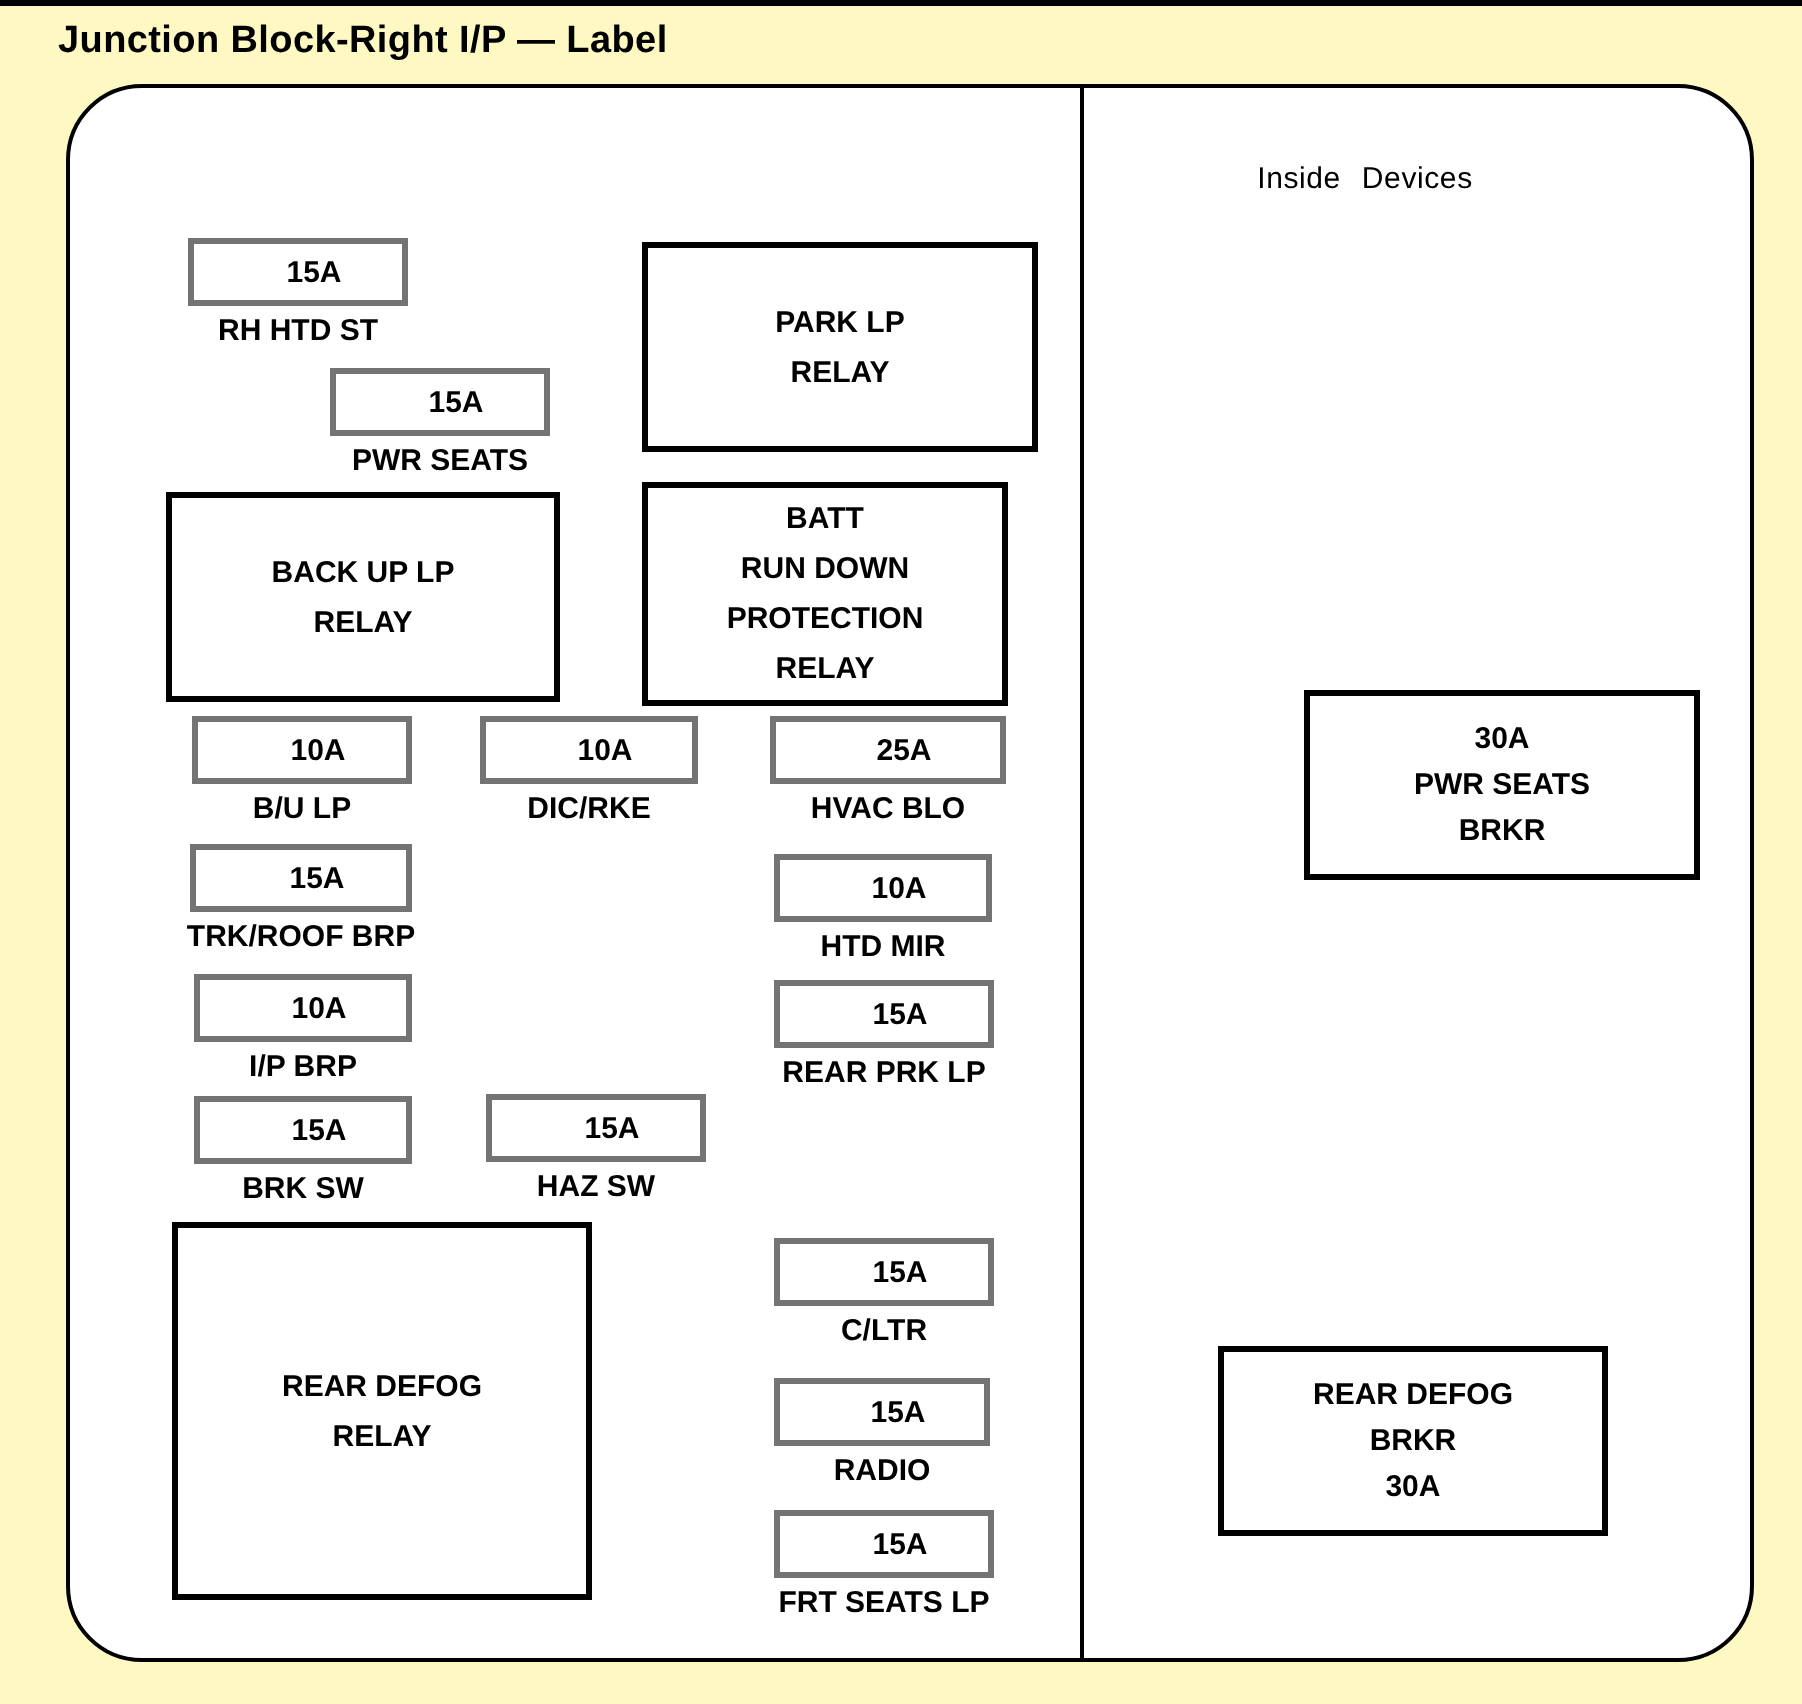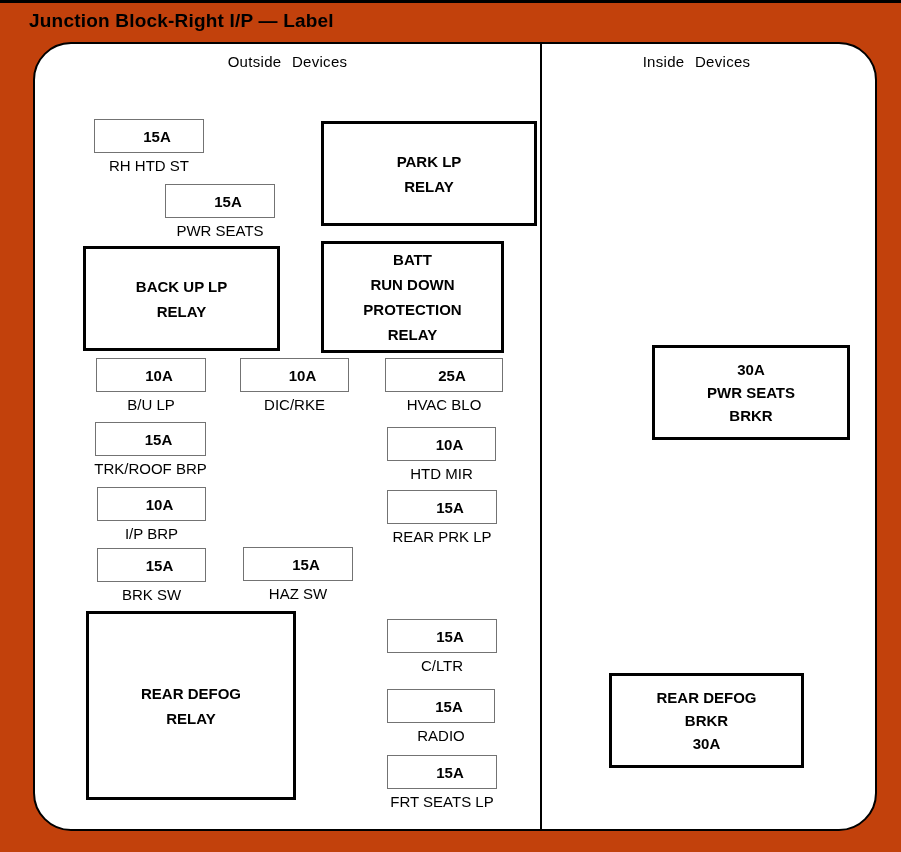--- a/index.html
+++ b/index.html
@@ -2,21 +2,21 @@
 <html><head>
 <meta charset="utf-8">
 <style>
   * { margin: 0; padding: 0; box-sizing: border-box; }
   html, body { background: #ffffff; }
   body { font-family: "Liberation Sans", sans-serif; color: #000; }
   .page {
     position: relative;
     width: 901px;
     height: 852px;
-    background: #c2410c;
+    background: #fef9c3;
     overflow: hidden;
   }
   .top-rule {
     position: absolute;
     left: 0; top: 0;
     width: 901px; height: 3px;
     background: #000;
   }
   .title {
     position: absolute;
@@ -43,42 +43,42 @@
   .section-label {
     position: absolute;
     top: 53px;
     font-size: 15px;
     font-weight: normal;
     text-align: center;
     word-spacing: 6px;
     letter-spacing: 0.3px;
   }
   .section-label.outside { left: 35px; width: 505px; }
-  .section-label.inside  { left: 530px; width: 333px; }
+  .section-label.inside  { left: 516px; width: 333px; margin-top: 28px; }
   .fuse { position: absolute; }
   .fuse-box {
     width: 100%;
     height: 34px;
-    border: 1px solid #737373;
+    border: 3px solid #737373;
     background: #fff;
     display: flex;
     align-items: center;
     justify-content: center;
     font-size: 15px;
     font-weight: bold;
     padding-left: 16px;
   }
   .fuse-label {
     position: absolute;
     top: 38px;
     left: 50%;
     transform: translateX(-50%);
     white-space: nowrap;
     font-size: 15px;
-    font-weight: normal;
+    font-weight: bold;
   }
   .bigbox {
     position: absolute;
     border: 3px solid #000;
     background: #fff;
     display: flex;
     align-items: center;
     justify-content: center;
     text-align: center;
   }
@@ -94,24 +94,23 @@
 
 <div class="page">
 
   <div class="top-rule"></div>
 
   <h1 class="title">Junction Block-Right I/P — Label</h1>
 
   <div class="panel"></div>
   <div class="divider"></div>
 
-  <div class="section-label outside">Outside Devices</div>
   <div class="section-label inside">Inside Devices</div>
 
-  <div class="bigbox" style="left:321px;top:121px;width:216px;height:105px;">
+  <div class="bigbox" style="left:321px;top:121px;width:198px;height:105px;">
     <span class="bigbox-text">PARK LP
 RELAY</span>
   </div>
   <div class="bigbox" style="left:83px;top:246px;width:197px;height:105px;">
     <span class="bigbox-text">BACK UP LP
 RELAY</span>
   </div>
   <div class="bigbox" style="left:321px;top:241px;width:183px;height:112px;">
     <span class="bigbox-text">BATT
 RUN DOWN

